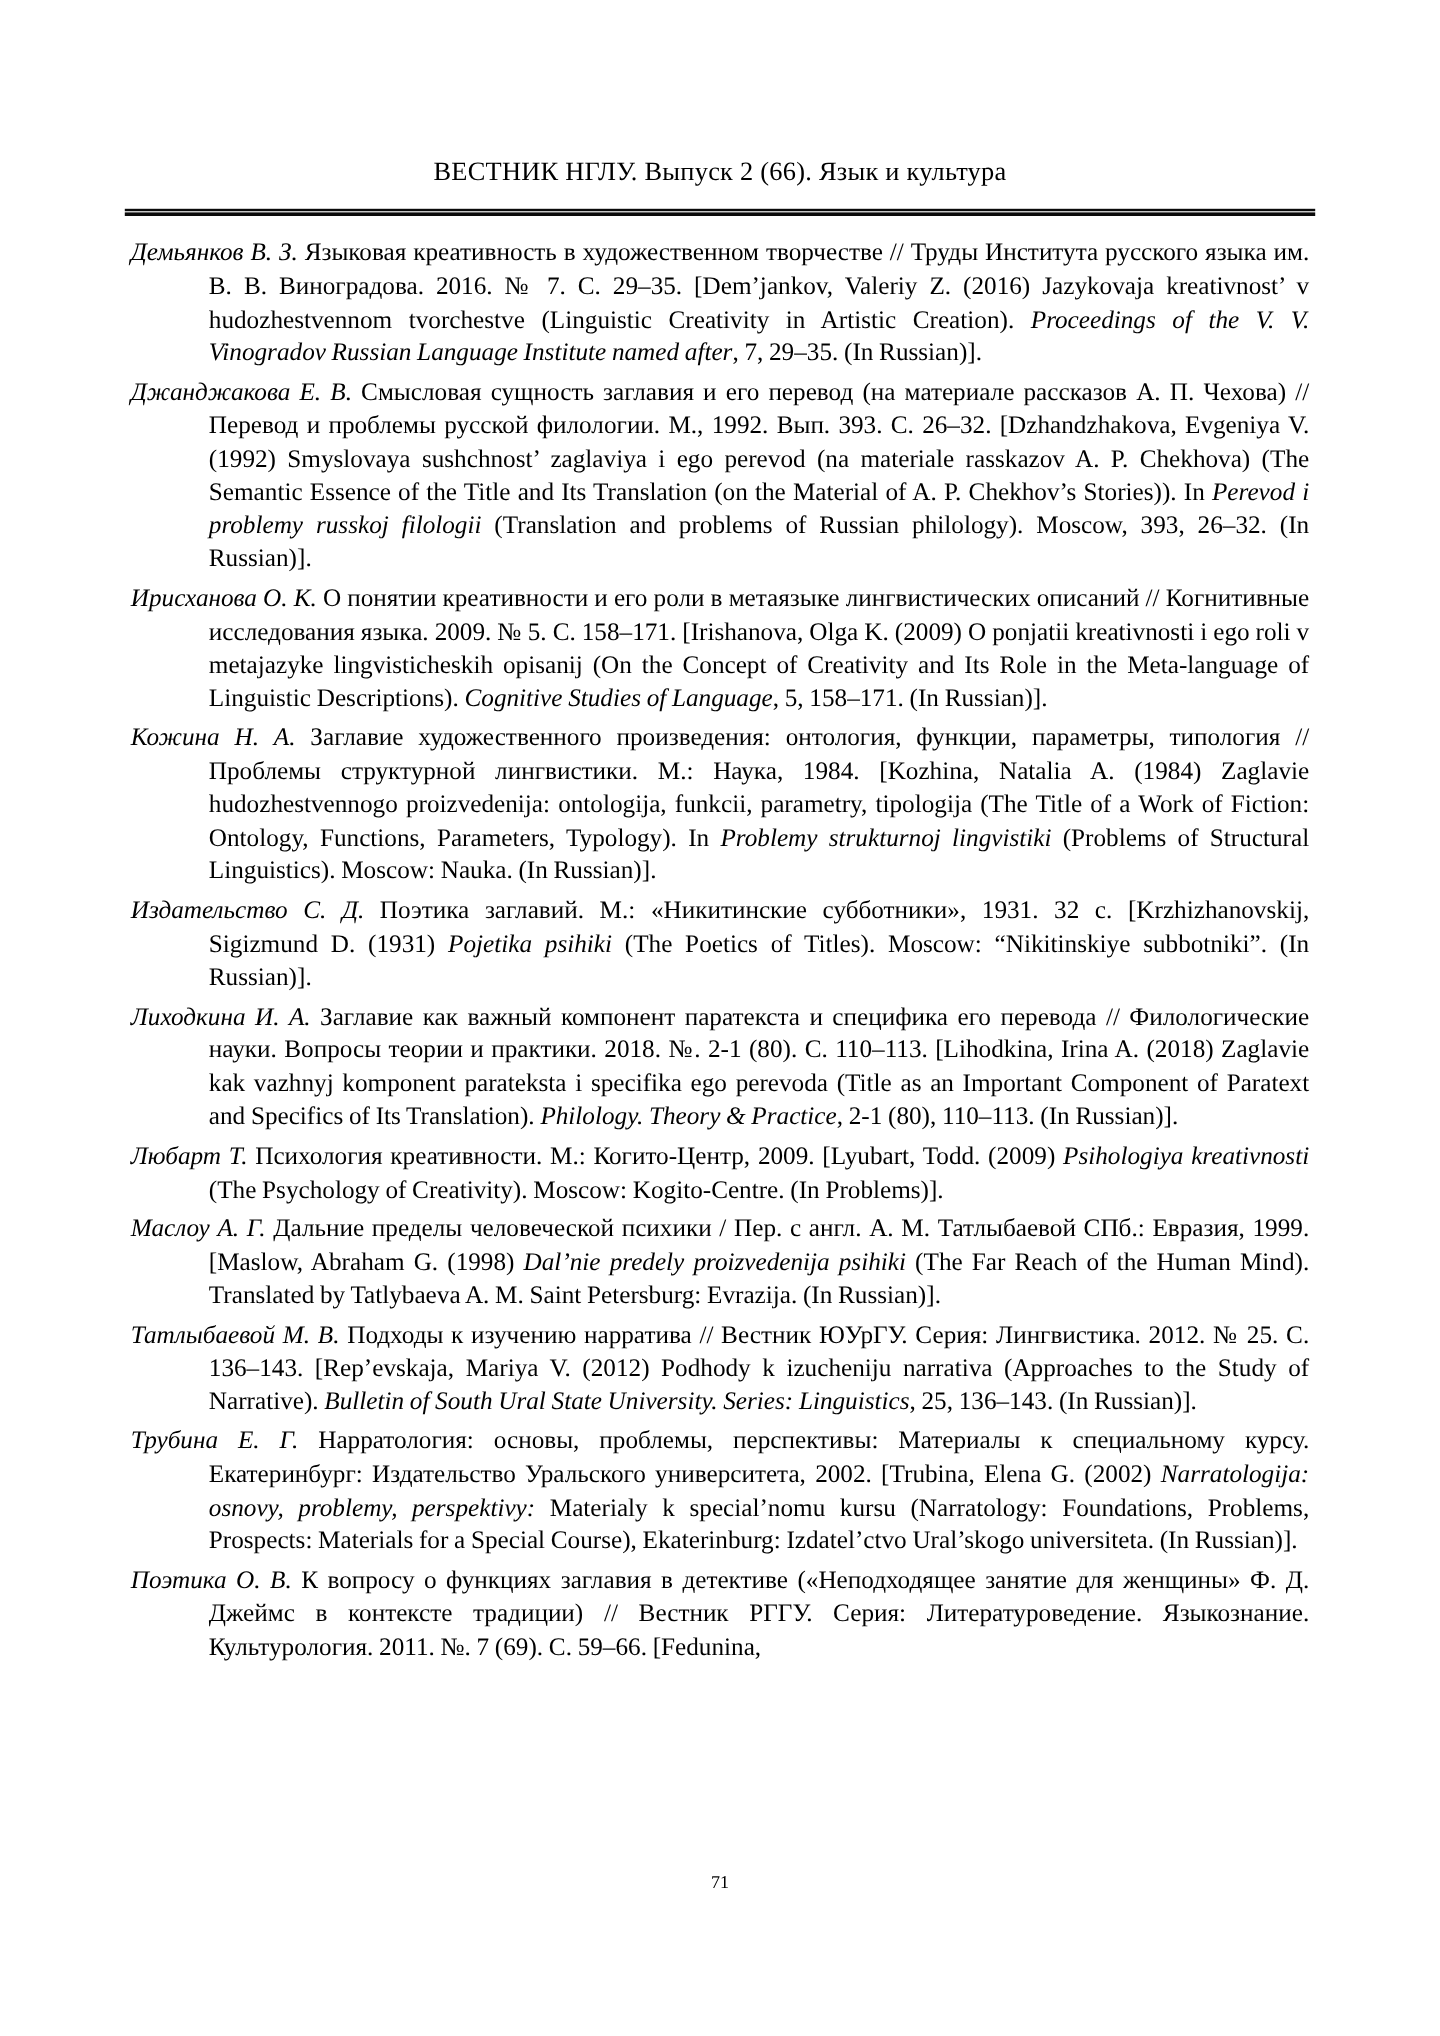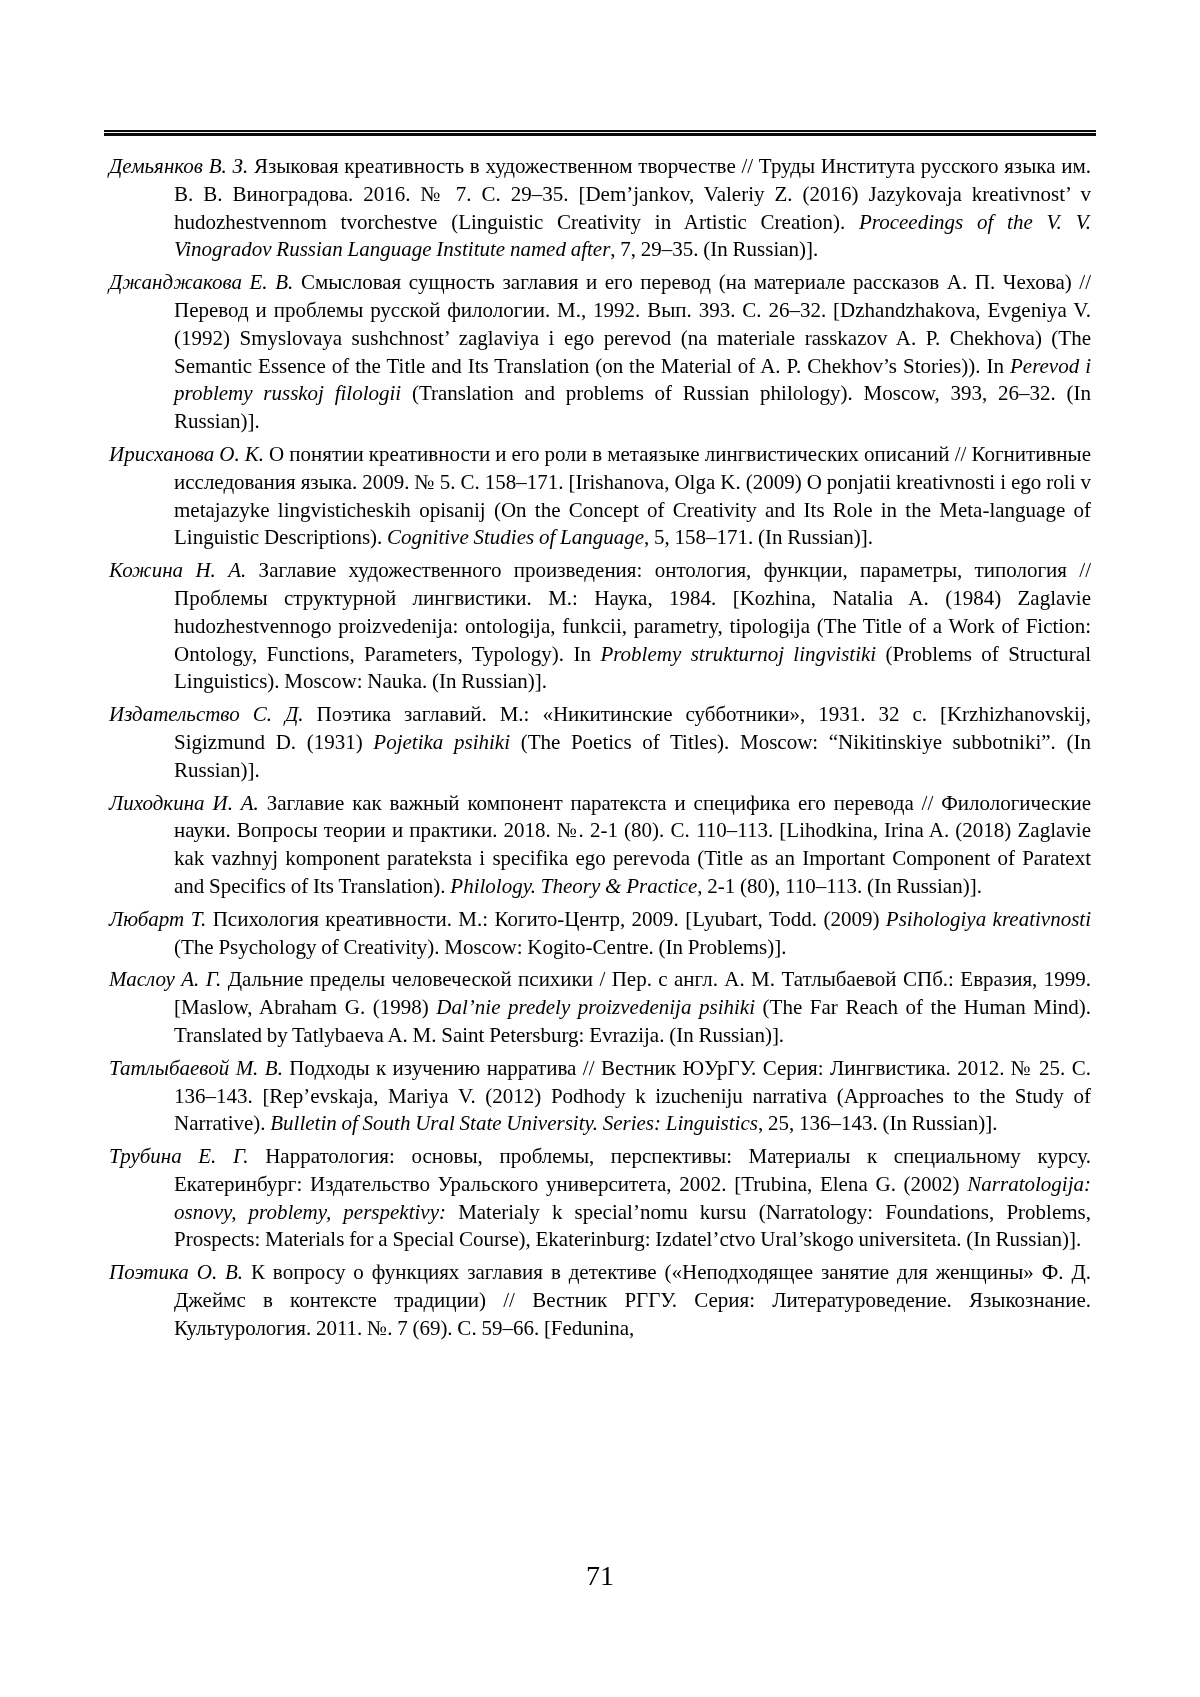--- a/index.html
+++ b/index.html
@@ -52,28 +52,29 @@
     font-style: italic;
   }
   .page-footer {
     position: absolute;
     left: 0;
     top: 1560px;
     width: 1200px;
     text-align: center;
   }
   .page-number {
-    font-size: 28px;
+    font-size: 15px;
   }
 </style>
 </head>
 <body>
 
 <div class="page">
   <header>
+    <div class="header-title">ВЕСТНИК НГЛУ. Выпуск 2 (66). Язык и культура</div>
     <div class="header-rule"></div>
   </header>
 
   <main class="refs" id="refs">
       <p class="ref"><span class="it">Демьянков В. З.</span><span> Языковая креативность в художественном творчестве // Труды Института русского языка им. В. В. Виноградова. 2016. № 7. С. 29–35. [Dem’jankov, Valeriy Z. (2016) Jazykovaja kreativnost’ v hudozhestvennom tvorchestve (Linguistic Creativity in Artistic Creation). </span><span class="it">Proceedings of the V. V. Vinogradov Russian Language Institute named after</span><span>, 7, 29–35. (In Russian)].</span></p>
       <p class="ref"><span class="it">Джанджакова Е. В.</span><span> Смысловая сущность заглавия и его перевод (на материале рассказов А. П. Чехова) // Перевод и проблемы русской филологии. М., 1992. Вып. 393. С. 26–32. [Dzhandzhakova, Evgeniya V. (1992) Smyslovaya sushchnost’ zaglaviya i ego perevod (na materiale rasskazov A. P. Chekhova) (The Semantic Essence of the Title and Its Translation (on the Material of A. P. Chekhov’s Stories)). In </span><span class="it">Perevod i problemy russkoj filologii</span><span> (Translation and problems of Russian philology). Moscow, 393, 26–32. (In Russian)].</span></p>
       <p class="ref"><span class="it">Ирисханова О. К.</span><span> О понятии креативности и его роли в метаязыке лингвистических описаний // Когнитивные исследования языка. 2009. № 5. С. 158–171. [Irishanova, Olga K. (2009) O ponjatii kreativnosti i ego roli v metajazyke lingvisticheskih opisanij (On the Concept of Creativity and Its Role in the Meta-language of Linguistic Descriptions). </span><span class="it">Cognitive Studies of Language</span><span>, 5, 158–171. (In Russian)].</span></p>
       <p class="ref"><span class="it">Кожина Н. А.</span><span> Заглавие художественного произведения: онтология, функции, параметры, типология // Проблемы структурной лингвистики. М.: Наука, 1984. [Kozhina, Natalia A. (1984) Zaglavie hudozhestvennogo proizvedenija: ontologija, funkcii, parametry, tipologija (The Title of a Work of Fiction: Ontology, Functions, Parameters, Typology). In </span><span class="it">Problemy strukturnoj lingvistiki</span><span> (Problems of Structural Linguistics). Moscow: Nauka. (In Russian)].</span></p>
       <p class="ref"><span class="it">Издательство С. Д.</span><span> Поэтика заглавий. М.: «Никитинские субботники», 1931. 32 с. [Krzhizhanovskij, Sigizmund D. (1931) </span><span class="it">Pojetika psihiki</span><span> (The Poetics of Titles). Moscow: “Nikitinskiye subbotniki”. (In Russian)].</span></p>
       <p class="ref"><span class="it">Лиходкина И. А.</span><span> Заглавие как важный компонент паратекста и специфика его перевода // Филологические науки. Вопросы теории и практики. 2018. №. 2-1 (80). С. 110–113. [Lihodkina, Irina A. (2018) Zaglavie kak vazhnyj komponent parateksta i specifika ego perevoda (Title as an Important Component of Paratext and Specifics of Its Translation). </span><span class="it">Philology. Theory &amp; Practice</span><span>, 2-1 (80), 110–113. (In Russian)].</span></p>

